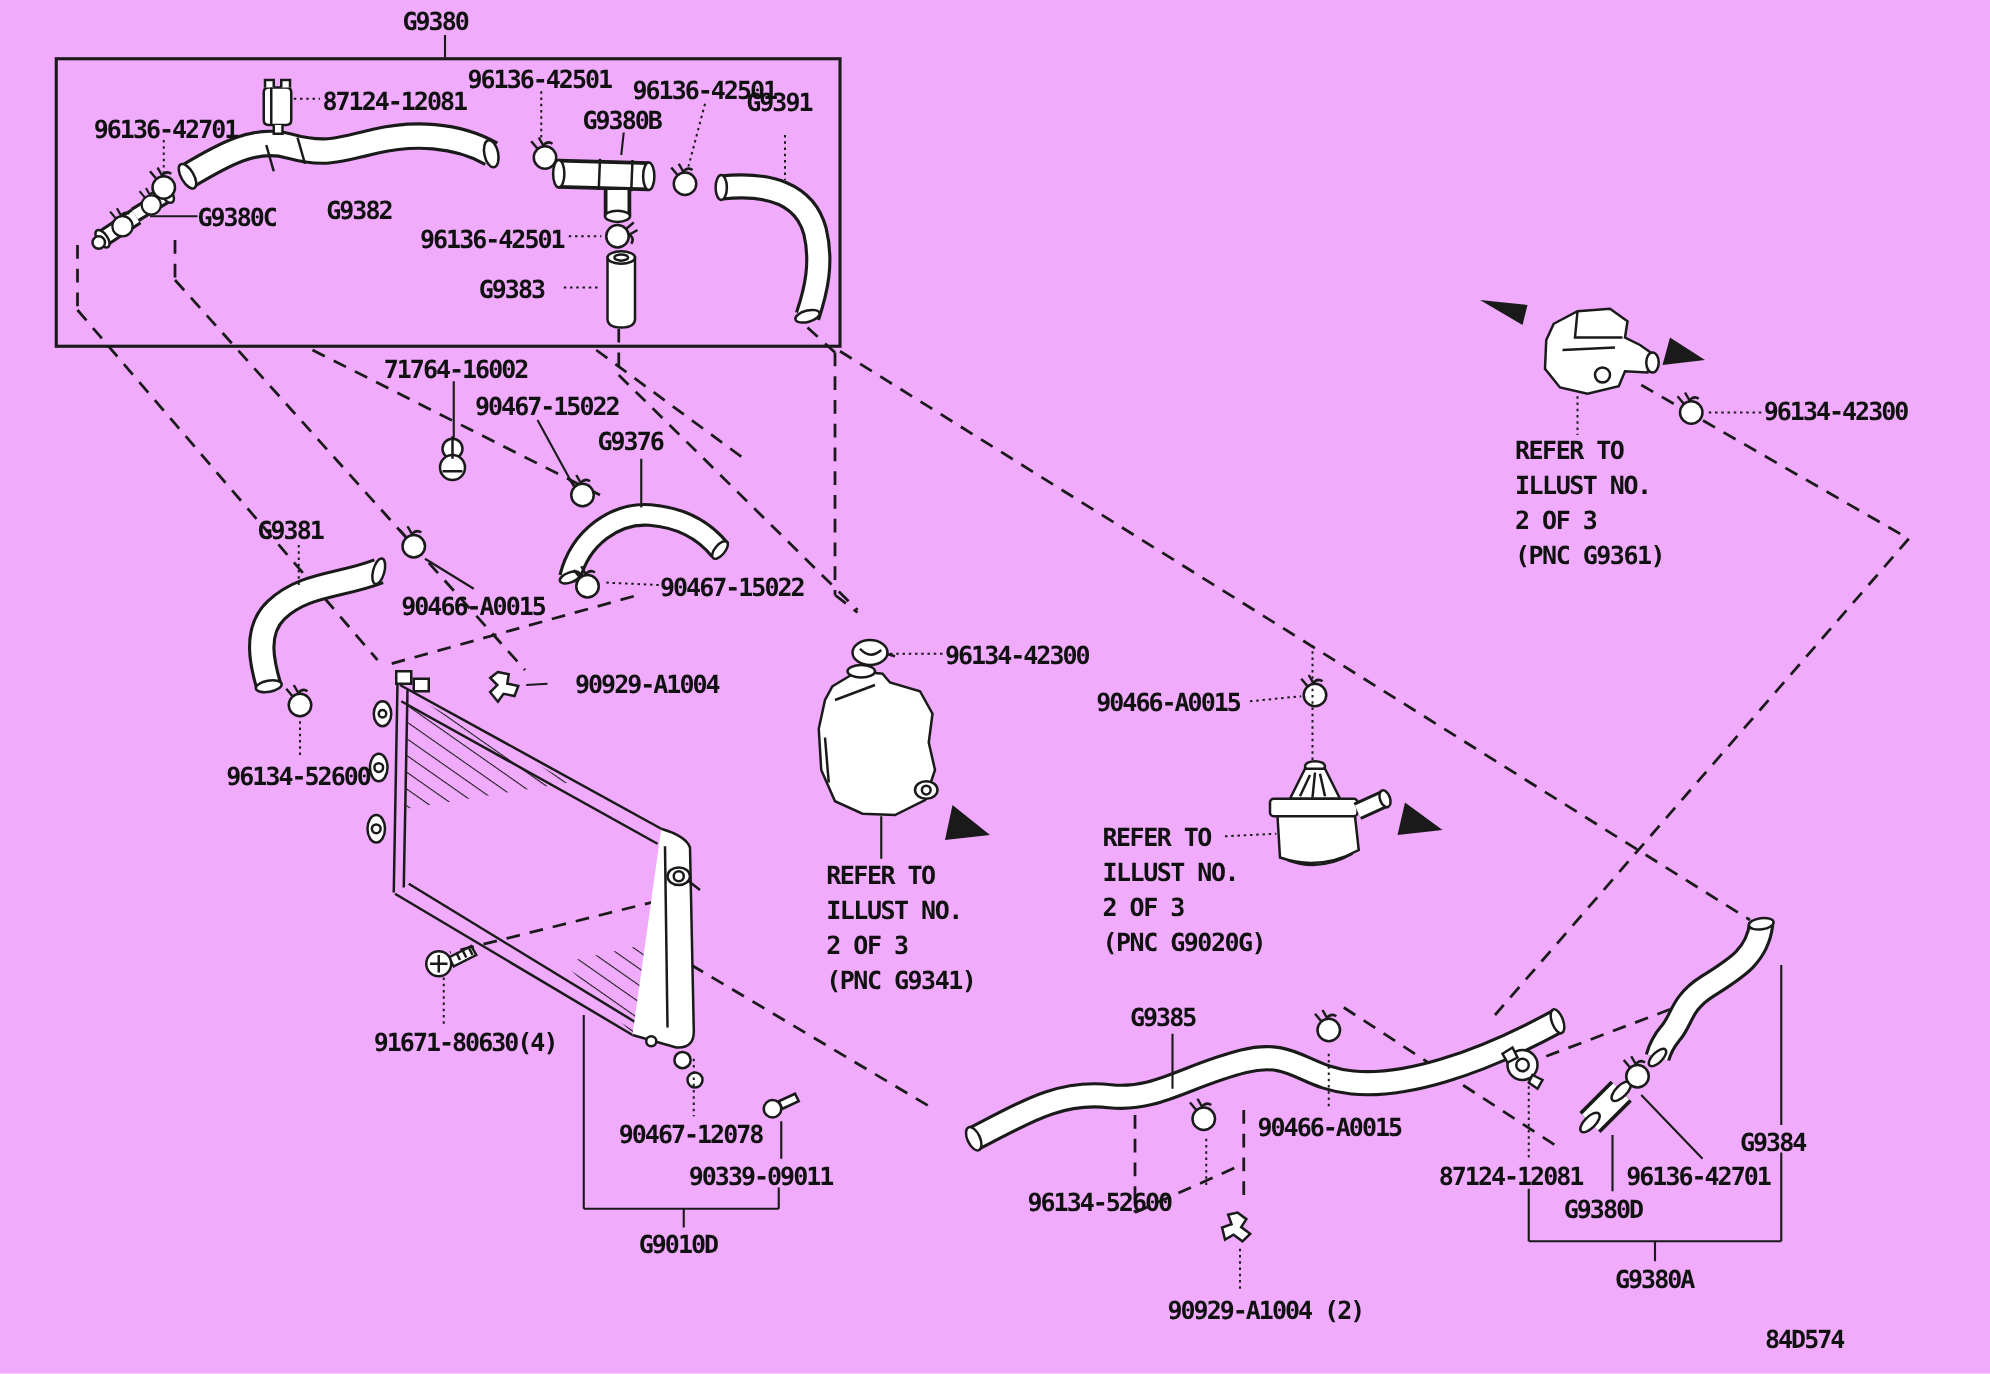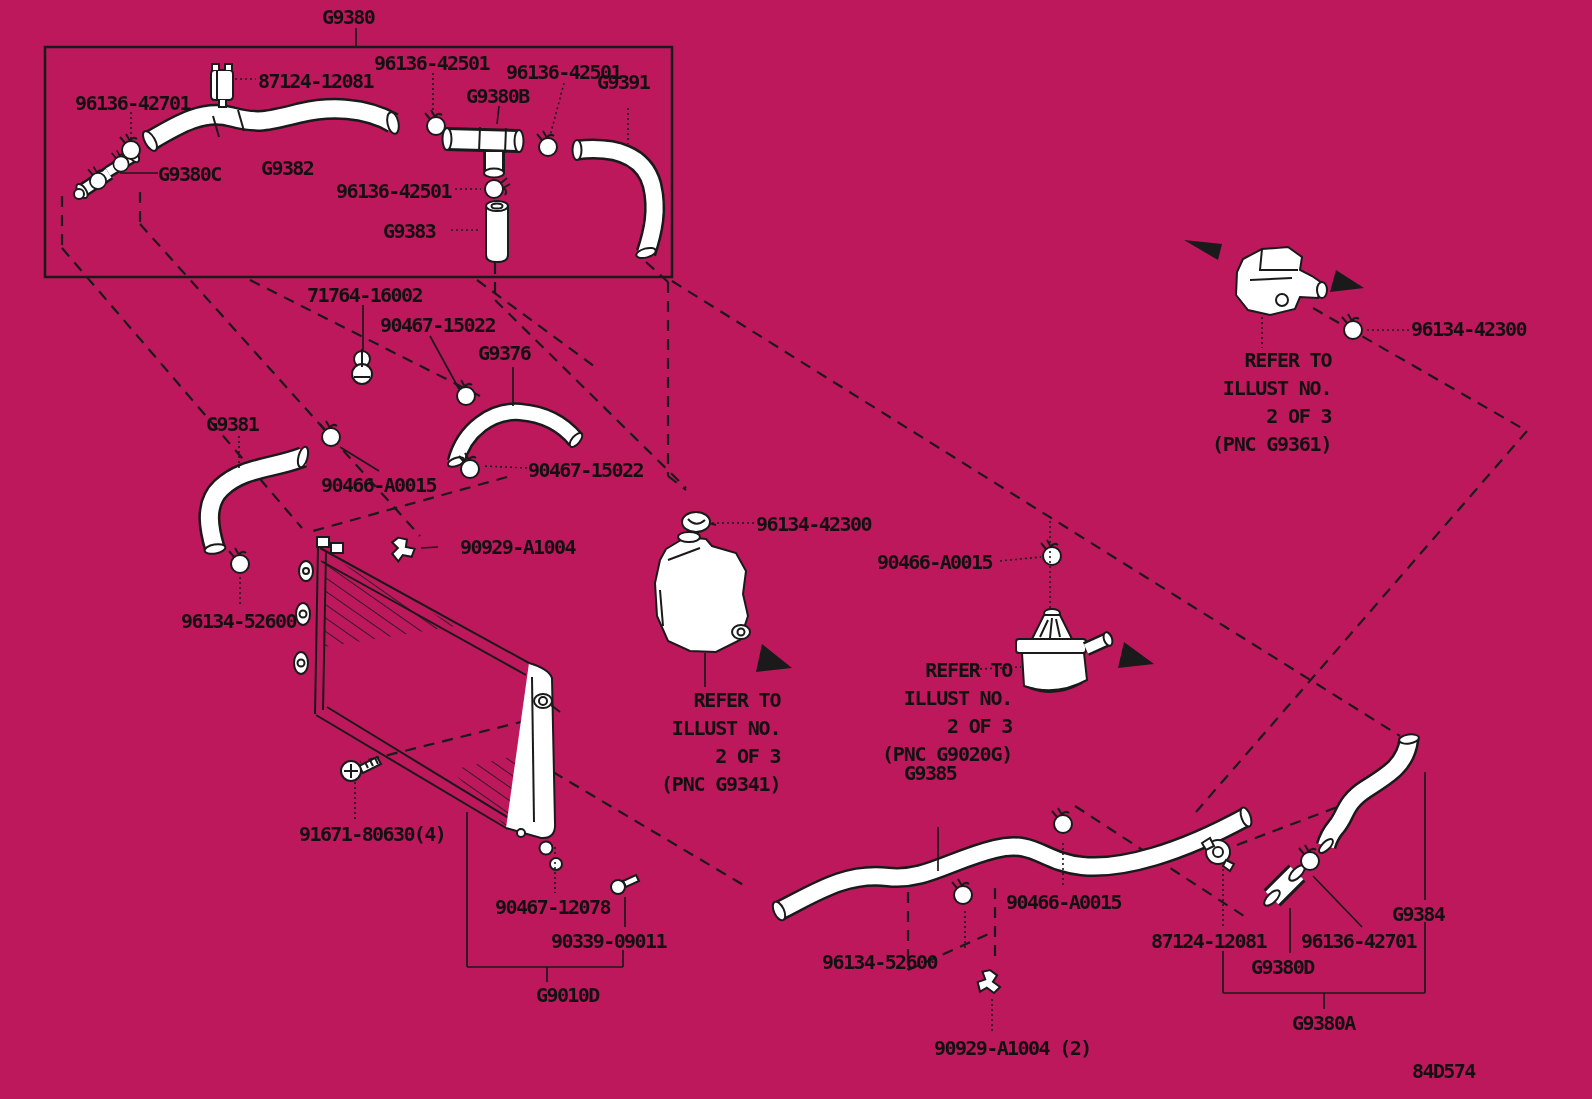--- a/index.html
+++ b/index.html
@@ -1,22 +1,22 @@
 <!DOCTYPE html>
 <html><head>
 <meta charset="utf-8">
 <style>
   html,body{margin:0;padding:0;background:#fff;}
-  #stage{position:relative;width:1592px;height:1099px;background:#be185d;overflow:hidden;
+  #stage{position:relative;width:1592px;height:1099px;background:#f0abfc;overflow:hidden;
          font-family:"DejaVu Sans Mono",monospace;}
   #art{position:absolute;left:0;top:0;}
   .pl{position:absolute;font:700 20px "DejaVu Sans Mono",monospace;letter-spacing:-1.6px;
       color:#111;white-space:nowrap;}
   .note{position:absolute;font:700 20px "DejaVu Sans Mono",monospace;letter-spacing:-1.2px;
-      color:#111;line-height:28px;white-space:nowrap;text-align:right;}
+      color:#111;line-height:28px;white-space:nowrap;}
   .s{stroke:#1a1a1a;stroke-width:2;fill:none;}
   .sf{stroke:#1a1a1a;stroke-width:2;fill:#fff;}
   .blk{fill:#1a1a1a;stroke:none;}
   .dash{stroke:#1a1a1a;stroke-width:2.2;fill:none;stroke-dasharray:11 8;}
   .ld{stroke:#1a1a1a;stroke-width:1.7;fill:none;}
   .ldd{stroke:#1a1a1a;stroke-width:1.6;fill:none;stroke-dasharray:2 3;}
   .hoseO{stroke:#1a1a1a;fill:none;}
   .hoseI{stroke:#fff;fill:none;}
 </style>
 </head>
@@ -278,23 +278,23 @@
 <div class="pl" style="left:206px;top:412px">G9381</div>
 <div class="pl" style="left:321px;top:473px">90466-A0015</div>
 <div class="pl" style="left:528px;top:458px">90467-15022</div>
 <div class="pl" style="left:460px;top:535px">90929-A1004</div>
 <div class="pl" style="left:181px;top:609px">96134-52600</div>
 <div class="pl" style="left:756px;top:512px">96134-42300</div>
 <div class="pl" style="left:877px;top:550px">90466-A0015</div>
 <div class="pl" style="left:299px;top:822px">91671-80630(4)</div>
 <div class="pl" style="left:495px;top:895px">90467-12078</div>
 <div class="pl" style="left:551px;top:929px">90339-09011</div>
-<div class="pl" style="left:536px;top:983px">G9010D</div>
+<div class="pl" style="left:511px;top:983px">G9010D</div>
 <div class="pl" style="left:822px;top:950px">96134-52600</div>
-<div class="pl" style="left:904px;top:761px">G9385</div>
+<div class="pl" style="left:904px;top:802px">G9385</div>
 <div class="pl" style="left:1006px;top:890px">90466-A0015</div>
 <div class="pl" style="left:934px;top:1036px">90929-A1004 (2)</div>
 <div class="pl" style="left:1411px;top:317px">96134-42300</div>
 <div class="pl" style="left:1151px;top:929px">87124-12081</div>
 <div class="pl" style="left:1301px;top:929px">96136-42701</div>
 <div class="pl" style="left:1251px;top:955px">G9380D</div>
 <div class="pl" style="left:1392px;top:902px">G9384</div>
 <div class="pl" style="left:1292px;top:1011px">G9380A</div>
 
 <div class="note" style="left:661px;top:686px">

